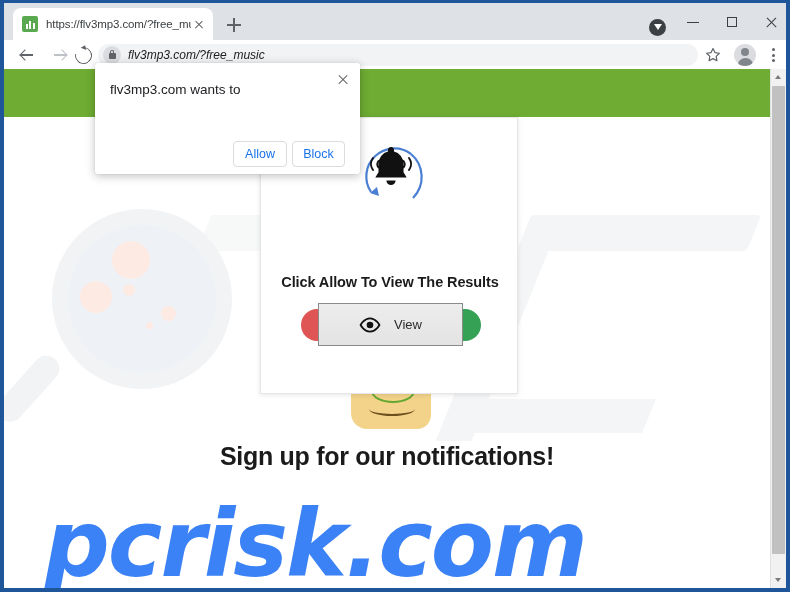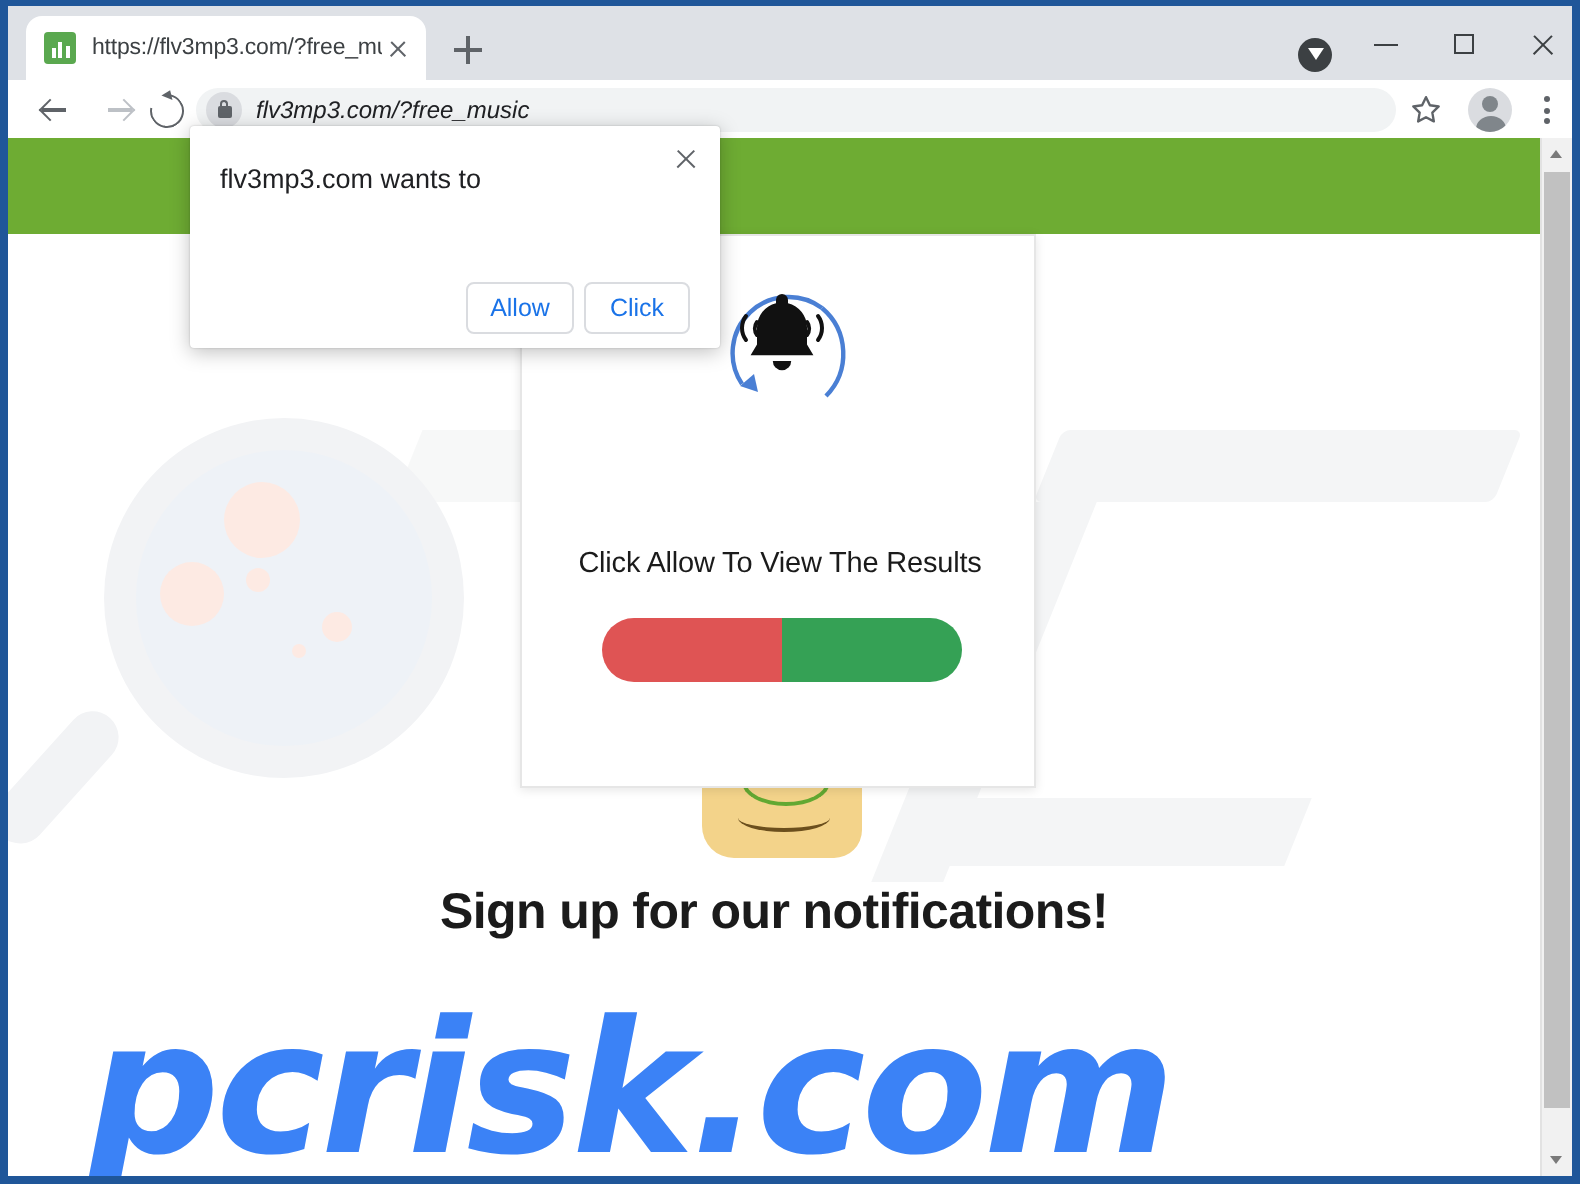--- a/index.html
+++ b/index.html
@@ -365,21 +365,21 @@
   }
   #bell-arc {
     position:absolute; left: 92px; top: 6px;
     width: 76px; height: 72px;
   }
   #card-title {
     position:absolute; left: 12px; top: 156px;
     width: 234px;
     text-align:center;
     font-size: 14.5px;
-    font-weight: 400;
+    font-weight: 700;
     color: #1b1b1b;
     letter-spacing: -0.1px;
   }
   #pill-row {
     position:absolute; left: 40px; top: 191px;
     width: 180px; height: 32px;
   }
   #pill-red {
     position:absolute; left: 0; top: 0;
     width: 90px; height: 32px;
@@ -612,33 +612,40 @@
           </svg>
         </div>
 
         <div id="card-title">Click Allow To View The Results</div>
 
         <div id="pill-row">
           <div id="pill-red"></div>
           <div id="pill-green"></div>
         </div>
 
+        <div id="view-btn">
+          <svg width="22" height="16" viewBox="0 0 22 16">
+            <path d="M11 1.4 C5 1.4 1.6 8 1.6 8 S5 14.6 11 14.6 S20.4 8 20.4 8 S17 1.4 11 1.4 z" fill="none" stroke="#111111" stroke-width="1.8"></path>
+            <circle cx="11" cy="8" r="3.3" fill="#111111"></circle>
+          </svg>
+          <span id="view-label">View</span>
+        </div>
       </div>
 
       <div id="headline">Sign up for our notifications!</div>
 
     </div>
 
     <div id="scrollbar">
       <div class="sb-arrow" id="sb-up"></div>
       <div id="sb-thumb"></div>
       <div class="sb-arrow" id="sb-down"></div>
     </div>
   </div>
 
   <div id="perm-dialog">
     <div id="perm-close"></div>
     <div id="perm-title">flv3mp3.com wants to</div>
     <div class="perm-btn" id="btn-allow">Allow</div>
-    <div class="perm-btn" id="btn-block">Click</div>
+    <div class="perm-btn" id="btn-block">Block</div>
   </div>
 
 </div>
 
 </body></html>

